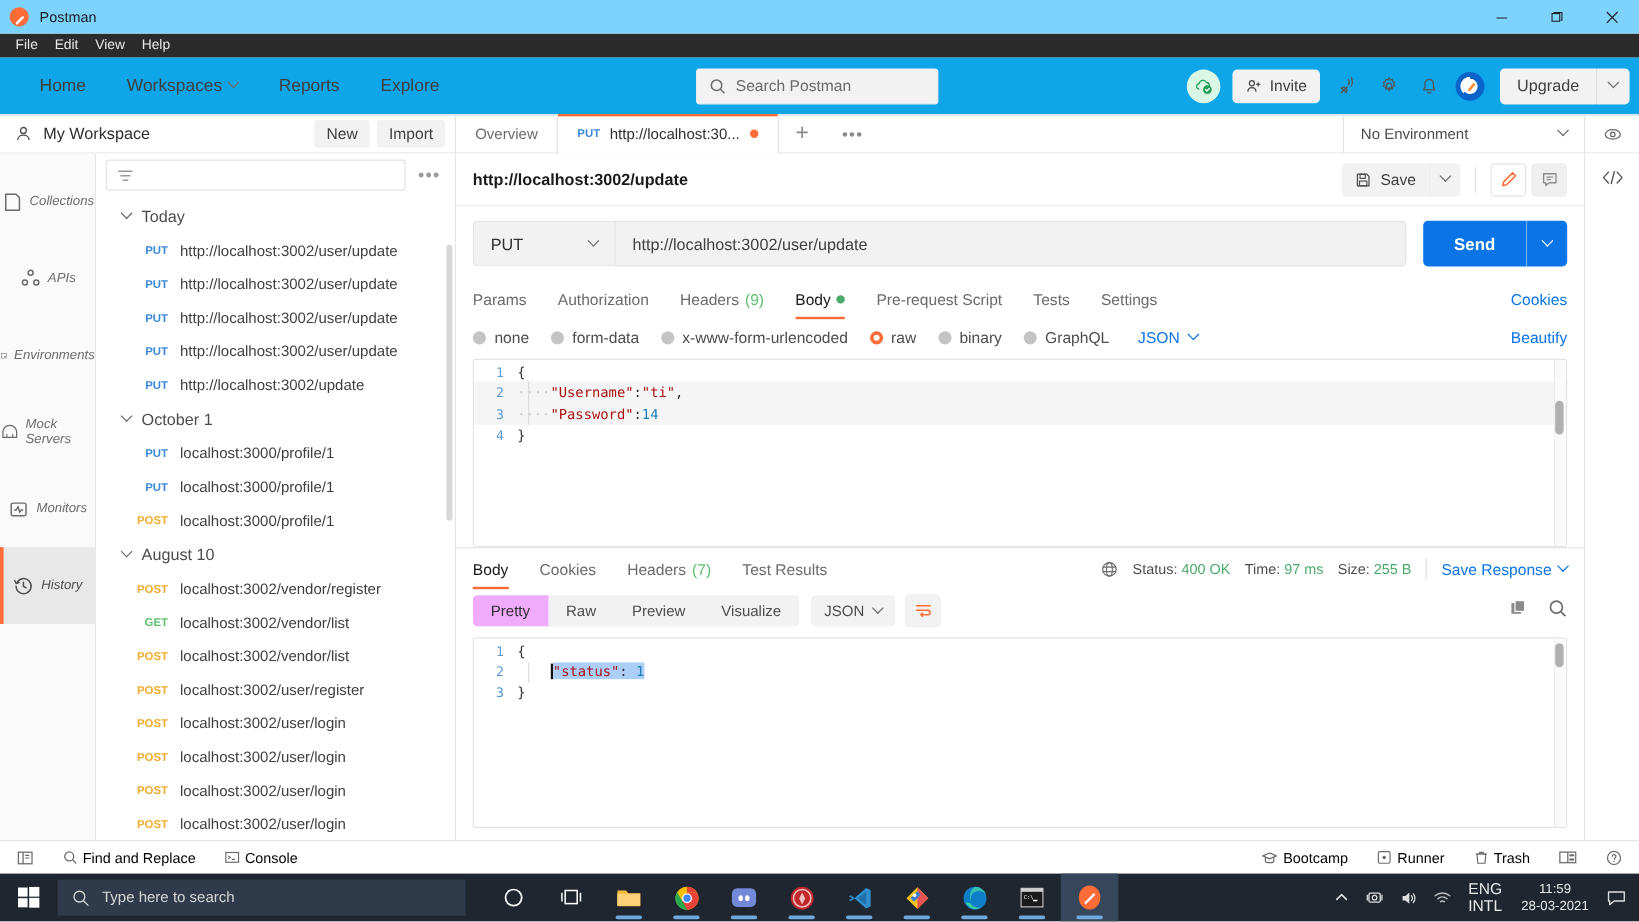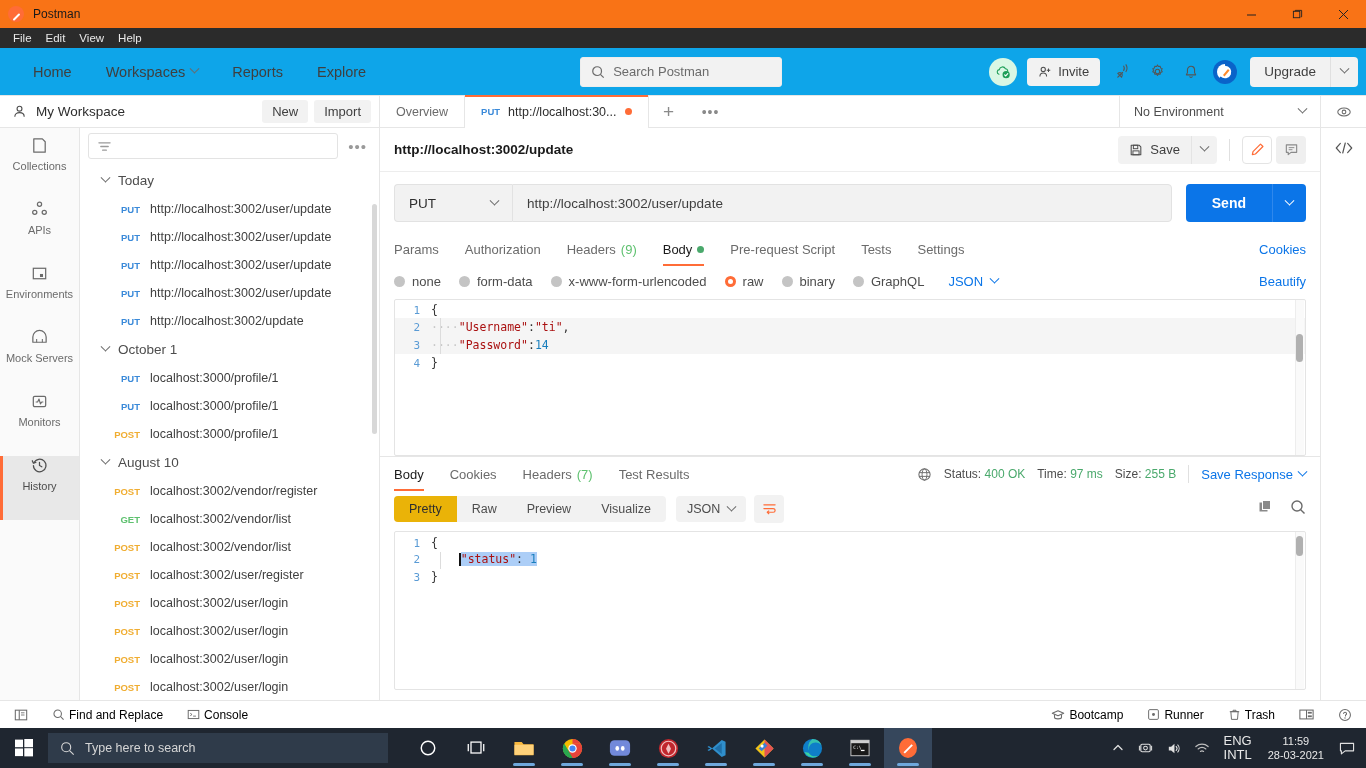--- a/index.html
+++ b/index.html
@@ -5,21 +5,21 @@
   * { box-sizing: border-box; margin: 0; padding: 0; }
   html, body {
     width: 1366px; height: 768px;
     font-family: "Liberation Sans", sans-serif;
     background: #ffffff; overflow: hidden;
   }
   body { position: relative; }
 
   
   .titlebar {
-    height: 28px; background: #f97316; display: flex; align-items: center;
+    height: 28px; background: #7dd3fc; display: flex; align-items: center;
     border-bottom: 0px solid #e6e6e6; position: relative;
   }
   .tb-logo { width: 16px; height: 16px; margin-left: 8px; border-radius: 50%;
     background: #ff6c37; position: relative; overflow: hidden; }
   .tb-logo::after { content: ""; position: absolute; left: 4px; top: 10px;
     width: 9px; height: 2px; background: #fff; transform: rotate(-45deg); border-radius: 1px;}
   .tb-title { font-size: 12px; color: #1a1a1a; margin-left: 9px; }
   .tb-controls { position: absolute; right: 0; top: 0; height: 28px; display: flex; }
   .tb-btn { width: 46px; height: 28px; display: flex; align-items: center;
     justify-content: center; font-size: 12px; color: #222; }
@@ -66,22 +66,22 @@
     border-right: 1px solid #e6e6e6; height: 32px; }
   .ws-name { font-size: 13.5px; color: #2e2e2e; margin-left: 9px; }
   .ws-actions { margin-left: auto; display: flex; gap: 6px; padding-right: 8px; }
   .ws-btn { font-size: 13px; color: #3f3f3f; background: #f2f2f2; border-radius: 3px;
     padding: 4px 10px; }
 
   
   .content-row { display: flex; flex: 1; min-height: 0; }
   .rail { width: 80px; background: #fafafa; border-right: 1px solid #e6e6e6;
     padding-top: 8px; }
-  .rail-item { height: 64px; display: flex; flex-direction: column; align-items: center;
-    justify-content: flex-start; gap: 5px; position: relative; color: #6b6b6b; }
+  .rail-item { height: 64px; display: flex; align-items: center;
+    justify-content: center; gap: 5px; position: relative; color: #6b6b6b; font-style: italic; }
   .rail-item .lbl { font-size: 11px; color: #6b6b6b; }
   .rail-item.active { background: #e8e8e8; }
   .rail-item.active::before { content: ""; position: absolute; left: 0; top: 0; bottom: 0;
     width: 3px; background: #ff6c37; }
   .rail-item.active .lbl { color: #4d4d4d; }
 
   
   .sidebar { width: 300px; border-right: 1px solid #e6e6e6; background: #fff;
     display: flex; flex-direction: column; min-height: 0; position: relative; }
   .filter-row { height: 36px; display: flex; align-items: center; padding: 0 8px; gap: 6px; }
@@ -197,21 +197,21 @@
   .respsection { border-top: 1px solid #e6e6e6; display: flex; flex-direction: column;
     min-height: 0; }
   .resp-tabs { display: flex; align-items: center; padding: 0 14px; height: 34px; }
   .resp-meta { margin-left: auto; display: flex; align-items: center; gap: 12px;
     font-size: 12px; color: #4d4d4d; }
   .meta-val { color: #4aa96c; }
   .save-resp { font-size: 13px; color: #0b75e8; display: flex; align-items: center; gap: 6px; }
   .resp-ctrl { display: flex; align-items: center; padding: 4px 14px 8px 14px; gap: 0; }
   .seg { display: flex; background: #f2f2f2; border-radius: 4px; overflow: hidden; }
   .seg-btn { font-size: 12.5px; color: #4d4d4d; padding: 6px 15px; }
-  .seg-btn.active { background: #eab308; color: #2e2e2e; }
+  .seg-btn.active { background: #f0abfc; color: #2e2e2e; }
   .fmt-sel { display: flex; align-items: center; gap: 8px; font-size: 12.5px; color: #4d4d4d;
     background: #f2f2f2; border-radius: 4px; padding: 6px 11px; margin-left: 10px; }
   .wrap-btn { background: #f2f2f2; border-radius: 4px; width: 30px; height: 28px;
     display: flex; align-items: center; justify-content: center; margin-left: 8px; }
   .resp-right { margin-left: auto; display: flex; align-items: center; gap: 16px; }
 
   
   .rightrail { width: 46px; border-left: 1px solid #e6e6e6; background: #fff;
     padding-top: 12px; display: flex; flex-direction: column; align-items: center; gap: 18px; }
 

